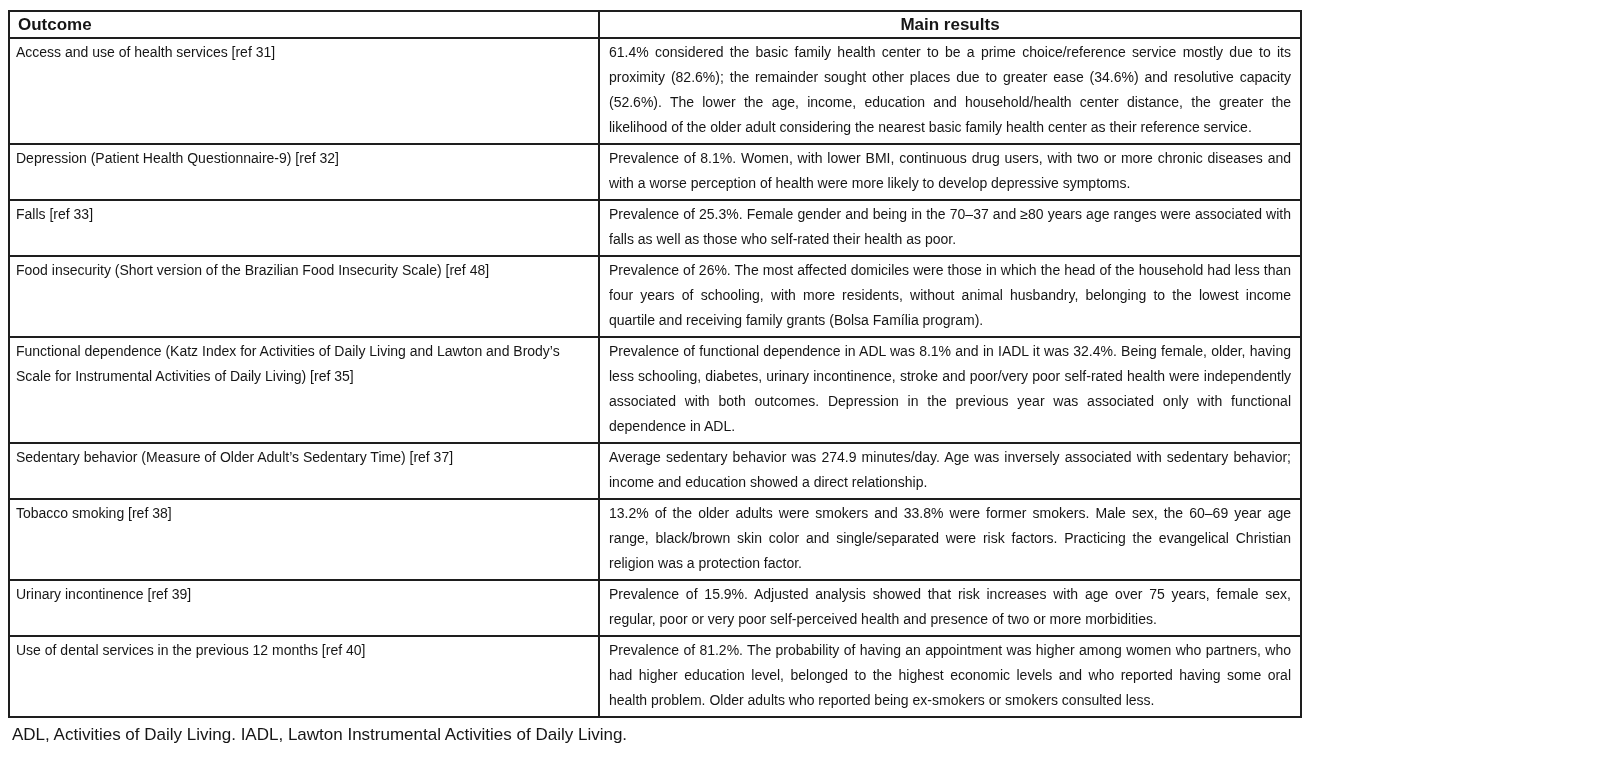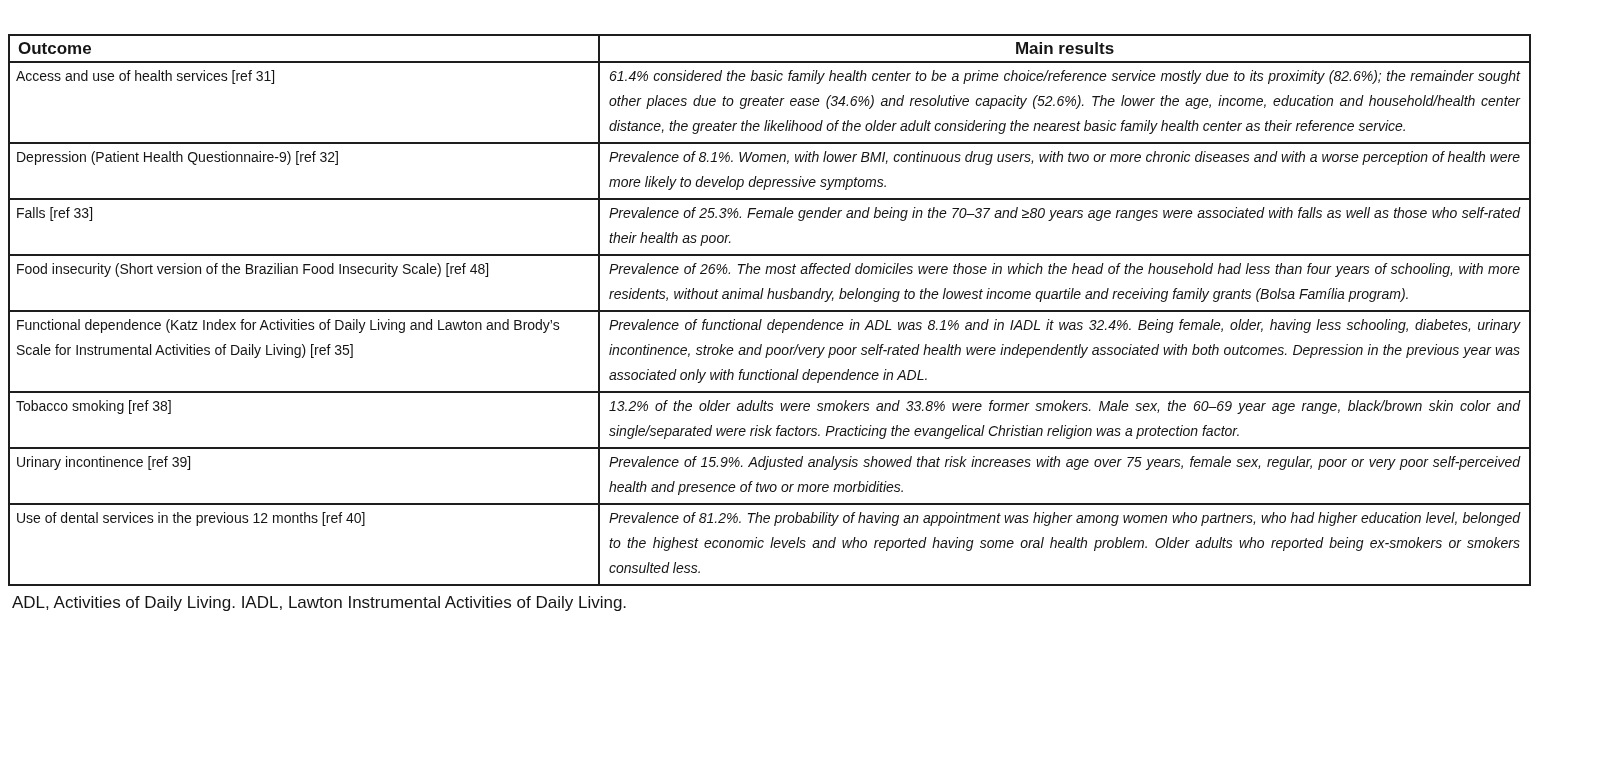--- a/index.html
+++ b/index.html
@@ -11,23 +11,22 @@
     background: #ffffff;
     font-family: "Liberation Sans", sans-serif;
     color: #161616;
     overflow: hidden;
   }
   .page {
     padding: 10px 15px 0 8px;
   }
   table.outcomes {
     border-collapse: collapse;
-    width: 1523px;
+    width: 1294px;
     table-layout: fixed;
-    margin-top: 24px;
   }
   table.outcomes, table.outcomes th, table.outcomes td {
     border: 2px solid #1e1e1e;
   }
   table.outcomes th {
     font-size: 17px;
     font-weight: bold;
     line-height: 21px;
     padding: 2px 8px 2px 8px;
     vertical-align: middle;
@@ -39,21 +38,20 @@
     line-height: 25px;
     vertical-align: top;
   }
   td.td-outcome {
     padding: 1px 30px 3px 6px;
     text-align: left;
   }
   td.td-results {
     padding: 1px 9px 3px 9px;
     text-align: justify;
-    font-style: italic;
   }
   .footnote {
     font-size: 17px;
     line-height: 21px;
     margin-top: 6px;
     margin-left: 4px;
   }
 </style>
 </head>
 <body>
@@ -85,20 +83,24 @@
         </tr>
         <tr>
           <td class="td-outcome">Food insecurity (Short version of the Brazilian Food Insecurity Scale) [ref 48]</td>
           <td class="td-results">Prevalence of 26%. The most affected domiciles were those in which the head of the household had less than four years of schooling, with more residents, without animal husbandry, belonging to the lowest income quartile and receiving family grants (Bolsa Família program).</td>
         </tr>
         <tr>
           <td class="td-outcome">Functional dependence (Katz Index for Activities of Daily Living and Lawton and Brody’s Scale for Instrumental Activities of Daily Living) [ref 35]</td>
           <td class="td-results">Prevalence of functional dependence in ADL was 8.1% and in IADL it was 32.4%. Being female, older, having less schooling, diabetes, urinary incontinence, stroke and poor/very poor self-rated health were independently associated with both outcomes. Depression in the previous year was associated only with functional dependence in ADL.</td>
         </tr>
         <tr>
+          <td class="td-outcome">Sedentary behavior (Measure of Older Adult’s Sedentary Time) [ref 37]</td>
+          <td class="td-results">Average sedentary behavior was 274.9 minutes/day. Age was inversely associated with sedentary behavior; income and education showed a direct relationship.</td>
+        </tr>
+        <tr>
           <td class="td-outcome">Tobacco smoking [ref 38]</td>
           <td class="td-results">13.2% of the older adults were smokers and 33.8% were former smokers. Male sex, the 60–69 year age range, black/brown skin color and single/separated were risk factors. Practicing the evangelical Christian religion was a protection factor.</td>
         </tr>
         <tr>
           <td class="td-outcome">Urinary incontinence [ref 39]</td>
           <td class="td-results">Prevalence of 15.9%. Adjusted analysis showed that risk increases with age over 75 years, female sex, regular, poor or very poor self-perceived health and presence of two or more morbidities.</td>
         </tr>
         <tr>
           <td class="td-outcome">Use of dental services in the previous 12 months [ref 40]</td>
           <td class="td-results">Prevalence of 81.2%. The probability of having an appointment was higher among women who partners, who had higher education level, belonged to the highest economic levels and who reported having some oral health problem. Older adults who reported being ex-smokers or smokers consulted less.</td>

